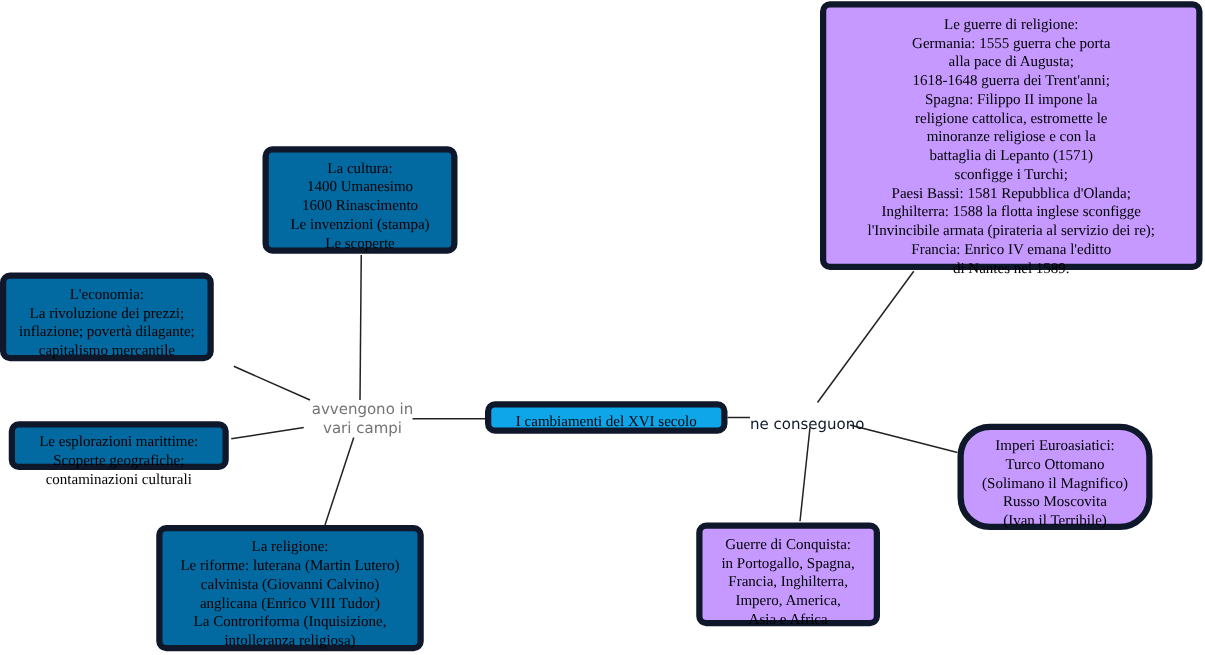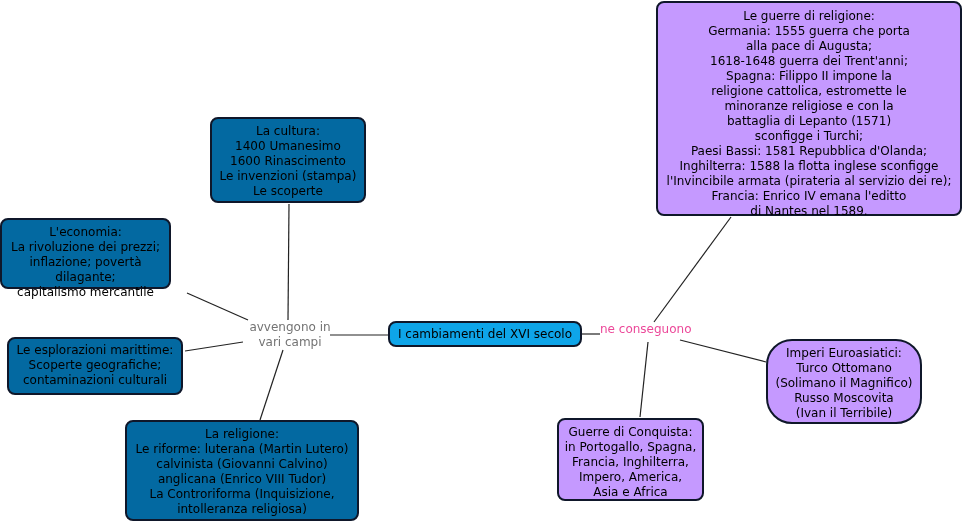--- a/index.html
+++ b/index.html
@@ -1,21 +1,21 @@
 <!DOCTYPE html>
 <html><head>
 <meta charset="utf-8">
 <style>
   html, body { margin:0; padding:0; background:#ffffff; }
   body { width:964px; height:524px; position:relative; overflow:hidden;
          font-family:"DejaVu Sans", sans-serif; font-size:12px; color:#000; }
   svg.links { position:absolute; left:0; top:0; width:964px; height:524px; }
-  .node { position:absolute; box-sizing:border-box; border:2px solid #0f172a;
+  .node { position:absolute; box-sizing:border-box; border:5px solid #0f172a;
           border-radius:8px; text-align:center; line-height:15px; padding:3px 4px;
-          white-space:pre-line; font-size:12px; }
+          white-space:pre-line; font-size:12px;font-family:Liberation Serif, serif; }
   .orange { background:#0369a1; }
   .purple { background:#c599ff; }
   .yellow { background:#0ea5e9; }
   .lbl { position:absolute; text-align:center; white-space:pre-line; font-size:12px; line-height:15px; }
 </style>
 </head>
 <body>
 
 <svg class="links">
   <g stroke="#222" stroke-width="1.2" fill="none">
@@ -35,37 +35,37 @@
 1400 Umanesimo
 1600 Rinascimento
 Le invenzioni (stampa)
 Le scoperte</div>
 
 <div class="node orange" style="left:0px;top:218px;width:171px;height:71px;padding-top:5px;">L'economia:
 La rivoluzione dei prezzi;
 inflazione; povertà dilagante;
 capitalismo mercantile</div>
 
-<div class="node orange" style="left:7px;top:337px;width:176px;height:58px;padding-top:4px;">Le esplorazioni marittime:
+<div class="node orange" style="left:7px;top:337px;width:176px;height:39px;padding-top:4px;">Le esplorazioni marittime:
 Scoperte geografiche;
 contaminazioni culturali</div>
 
-<div class="node orange" style="left:125px;top:420px;width:234px;height:101px;padding-top:5px;">La religione:
+<div class="node orange" style="left:125px;top:420px;width:214px;height:101px;padding-top:5px;">La religione:
 Le riforme: luterana (Martin Lutero)
 calvinista (Giovanni Calvino)
 anglicana (Enrico VIII Tudor)
 La Controriforma (Inquisizione,
 intolleranza religiosa)</div>
 
 <div class="lbl" style="left:240px;top:320px;width:100px;color:#737373;">avvengono in
 vari campi</div>
 
 <div class="node yellow" style="left:388px;top:321px;width:194px;height:26px;padding-top:4px;">I cambiamenti del XVI secolo</div>
 
-<div class="lbl" style="left:600px;top:322px;width:100px;text-align:left;color:#ec4899;">ne conseguono</div>
+<div class="lbl" style="left:600px;top:332px;width:100px;text-align:left;color:#0f172a;">ne conseguono</div>
 
 <div class="node purple" style="left:656px;top:1px;width:306px;height:215px;padding-top:6px;">Le guerre di religione:
 Germania: 1555 guerra che porta
 alla pace di Augusta;
 1618-1648 guerra dei Trent'anni;
 Spagna: Filippo II impone la
 religione cattolica, estromette le
 minoranze religiose e con la
 battaglia di Lepanto (1571)
 sconfigge i Turchi;

